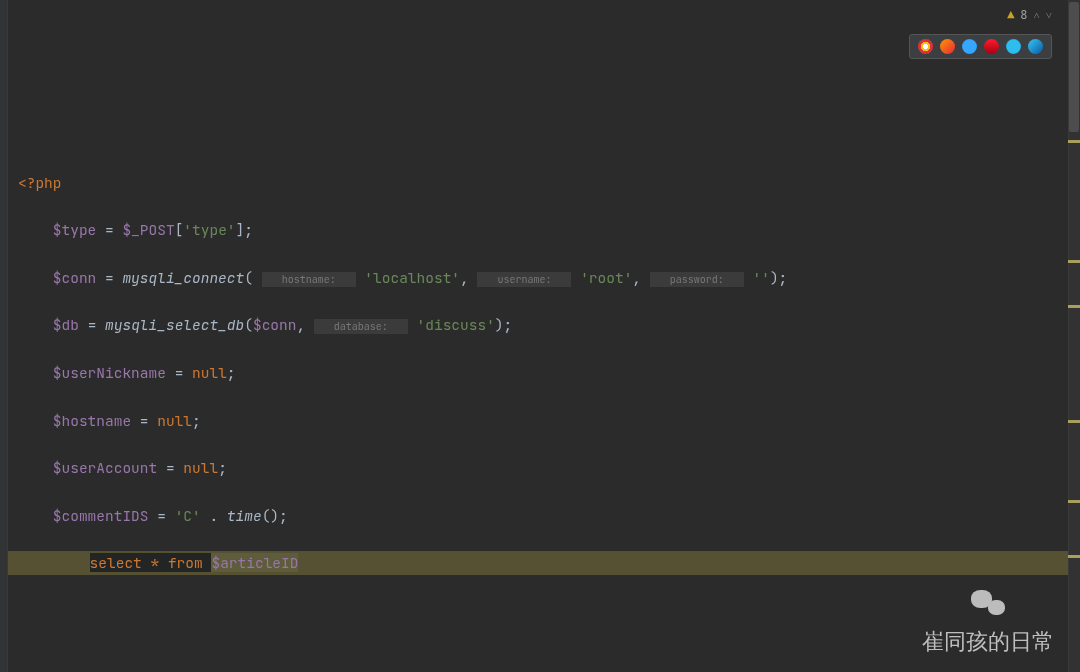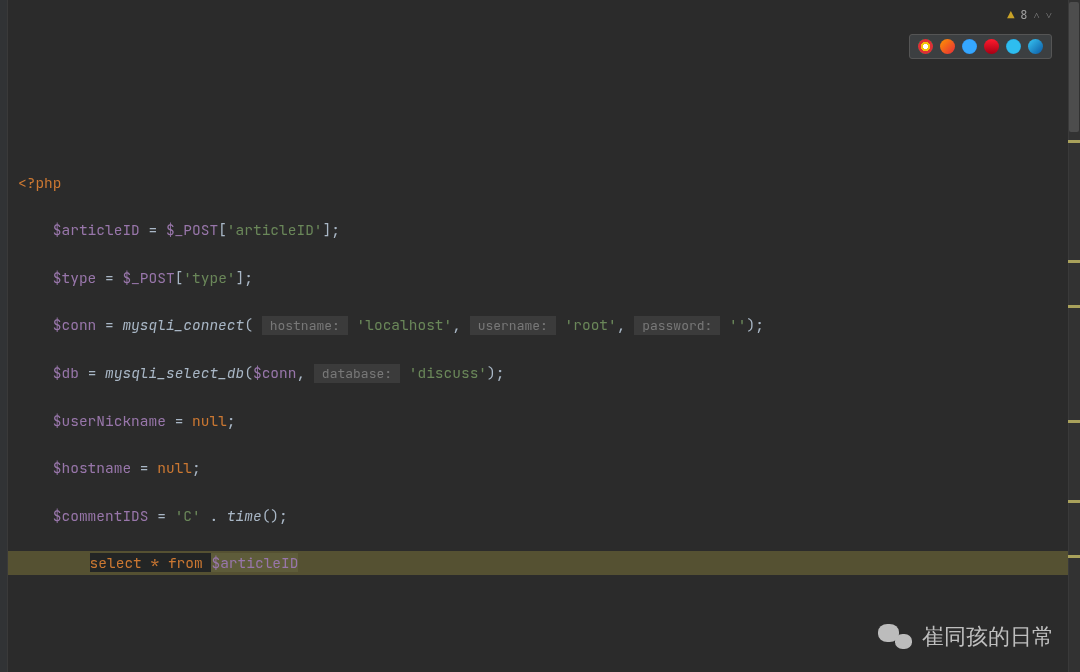--- a/index.html
+++ b/index.html
@@ -38,23 +38,23 @@
     position: relative;
   }
   .kw { color: #cc7832; }
   .var { color: #9876aa; }
   .str { color: #6a8759; }
   .func2 { font-style: italic; color: #a9b7c6; }
   .op { color: #a9b7c6; }
   .hint {
     background: #3b3b3b;
     color: #787878;
-    padding: 1px 8px;
+    padding: 1px 20px;
     border-radius: 0;
-    font-size: 13px;
+    font-size: 10px;
   }
   .hl-yellow {
     background: #5e5c3a;
   }
   .hl-sql {
     color: #cc7832;
     background: #232525;
   }
   .hl-sql-bg {
     background: #232525;
@@ -126,20 +126,21 @@
     position: absolute;
     bottom: 18px;
     right: 26px;
     display: flex;
     align-items: center;
     gap: 10px;
     color: #d8d8d8;
     font-family: sans-serif;
     font-size: 22px;
     opacity: 0.85;
+    flex-direction: column;
   }
   .wx-icon {
     width: 34px;
     height: 34px;
     position: relative;
   }
   .wx-icon::before, .wx-icon::after {
     content: '';
     position: absolute;
     background: #d6d6d6;
@@ -167,26 +168,26 @@
       <span class="bicon" style="background:radial-gradient(circle,#fff 25%,#f4c20d 26% 45%,#db3236 46% 70%,#3cba54 71%)"></span>
       <span class="bicon" style="background:linear-gradient(135deg,#ff9500,#e6293a)"></span>
       <span class="bicon" style="background:radial-gradient(circle,#35a7ff 60%,#1e63d6)"></span>
       <span class="bicon" style="background:linear-gradient(#ff1b2d,#a70014)"></span>
       <span class="bicon" style="background:radial-gradient(circle,#2ebdef 60%,#0e5aa7)"></span>
       <span class="bicon" style="background:linear-gradient(135deg,#37c6f4,#0c59a4)"></span>
     </div>
 
     
 <div class="line"><span class="kw">&lt;?php</span></div>
-<div class="line">    <span class="var">$articleID</span> <span class="op">=</span> <span class="var">$_POST</span>[<span class="str">'articleID'</span>];</div>
 <div class="line">    <span class="var">$type</span> <span class="op">=</span> <span class="var">$_POST</span>[<span class="str">'type'</span>];</div>
 <div class="line">    <span class="var">$conn</span> <span class="op">=</span> <span class="func2">mysqli_connect</span>( <span class="hint">hostname:</span> <span class="str">'localhost'</span>, <span class="hint">username:</span> <span class="str">'root'</span>, <span class="hint">password:</span> <span class="str">''</span>);</div>
 <div class="line">    <span class="var">$db</span> <span class="op">=</span> <span class="func2">mysqli_select_db</span>(<span class="var">$conn</span>, <span class="hint">database:</span> <span class="str">'discuss'</span>);</div>
 <div class="line">    <span class="var">$userNickname</span> <span class="op">=</span> <span class="kw">null</span>;</div>
 <div class="line">    <span class="var">$hostname</span> <span class="op">=</span> <span class="kw">null</span>;</div>
+<div class="line">    <span class="var">$userAccount</span> <span class="op">=</span> <span class="kw">null</span>;</div>
 <div class="line">    <span class="var">$commentIDS</span> <span class="op">=</span> <span class="str">'C'</span> . <span class="func2">time</span>();</div>
 <div class="line hl-gold" style="padding-left:12px">        <span class="hl-sql">select</span><span class="hl-sql-bg"> </span><span class="hl-sql">*</span><span class="hl-sql-bg"> </span><span class="hl-sql">from</span><span class="hl-sql-bg"> </span><span class="hl-yellow var">$articleID</span></div>
 
 
 
 
 
 
 
 

